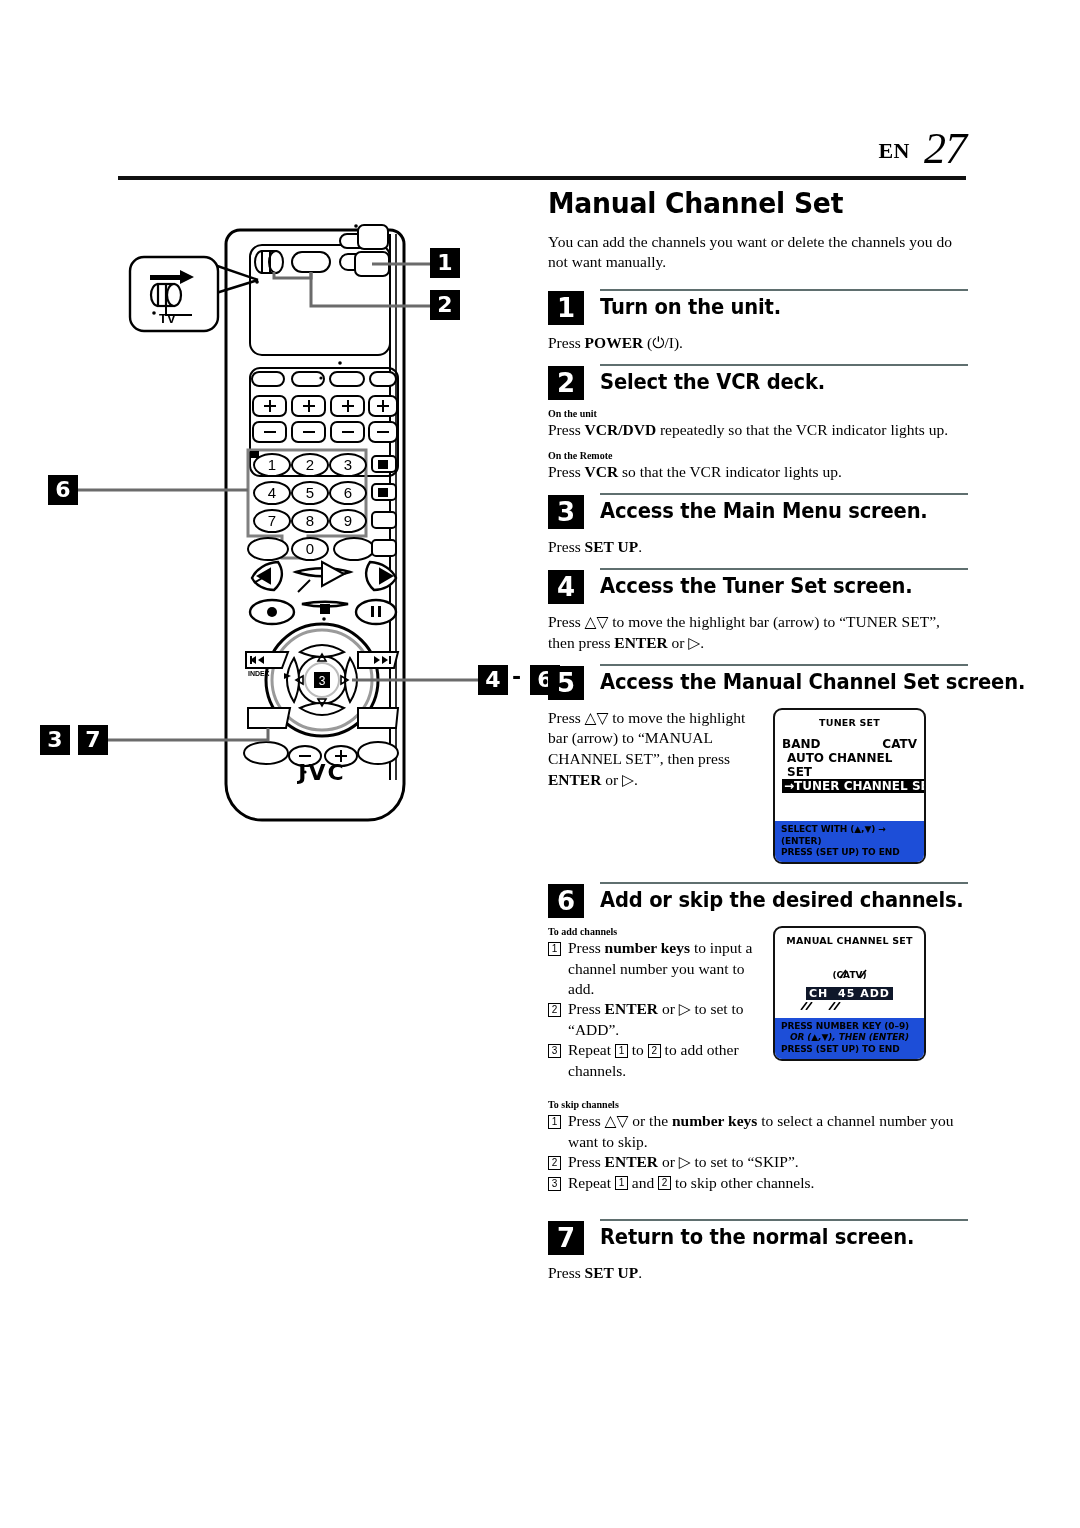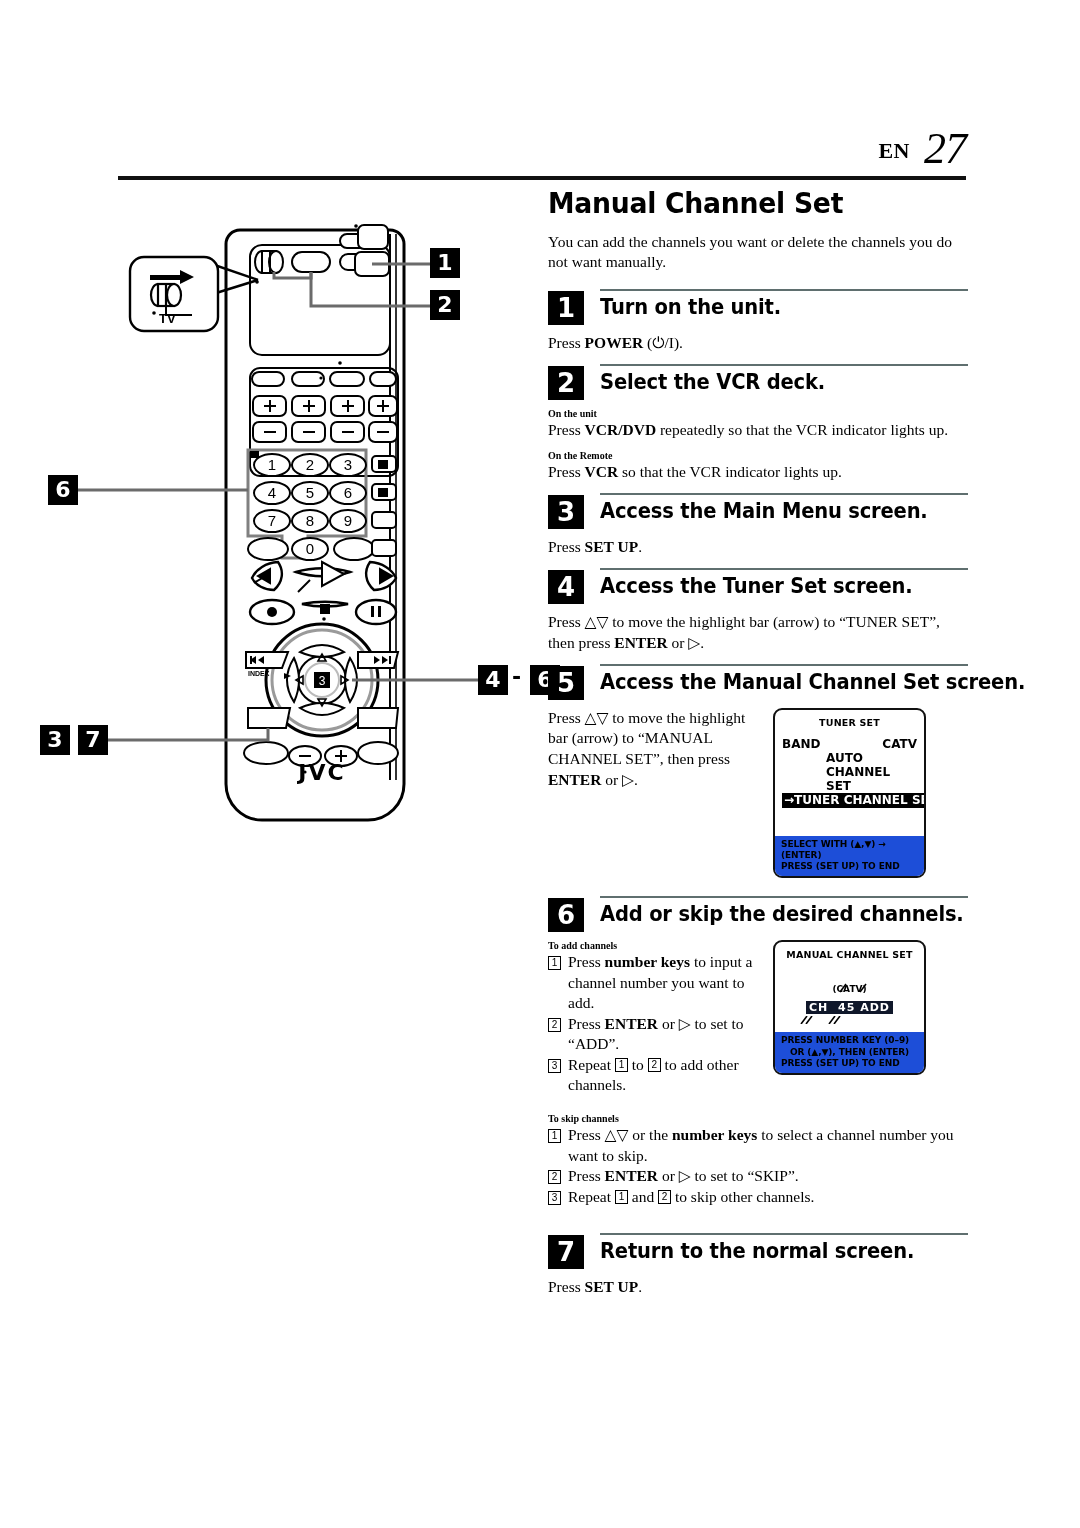--- a/index.html
+++ b/index.html
@@ -581,21 +581,21 @@
         <p class="body-txt">Press △▽ to move the highlight bar (arrow) to “MANUAL CHANNEL SET”, then press <b>ENTER</b> or ▷.</p>
       </div>
 
       <div class="osd">
         <div class="osd-title">TUNER SET</div>
         <div class="osd-body" style="padding-top:6px; padding-bottom:28px;">
           <div class="osd-row">
             <span>BAND</span>
             <span>CATV</span>
           </div>
-          <div style="line-height:1.18; padding-left:5px;margin-left:39px;">AUTO CHANNEL SET</div>
+          <div style="line-height:1.18; padding-left:5px;">AUTO CHANNEL SET</div>
           <div style="padding-left:0px;">
             <span class="osd-hl">→TUNER CHANNEL SET</span>
           </div>
         </div>
         <div class="osd-foot">
           <div>SELECT WITH (▲,▼) → (ENTER)</div>
           <div>PRESS (SET UP) TO END</div>
         </div>
       </div>
     </div>
@@ -642,21 +642,21 @@
           </div>
           <svg class="blink-ticks" width="90" height="9">
             <line x1="26" y1="8" x2="32" y2="0" stroke="#000" stroke-width="1.6"></line>
             <line x1="31" y1="8" x2="37" y2="0" stroke="#000" stroke-width="1.6"></line>
             <line x1="54" y1="8" x2="60" y2="0" stroke="#000" stroke-width="1.6"></line>
             <line x1="59" y1="8" x2="65" y2="0" stroke="#000" stroke-width="1.6"></line>
           </svg>
         </div>
         <div class="osd-foot" style="margin-top:8px;">
           <div>PRESS NUMBER KEY (0–9)</div>
-          <div style="text-align:center;">OR (▲,▼), THEN (ENTER)</div>
+          <div style="text-align:center;font-style:italic;">OR (▲,▼), THEN (ENTER)</div>
           <div>PRESS (SET UP) TO END</div>
         </div>
       </div>
     </div>
 
     <p class="sub-head" style="margin-top:10px;">To skip channels</p>
     <ol class="boxlist">
       <li>
         <span class="numbox">1</span>
         Press △▽ or the <b>number keys</b> to select a channel number you want to skip.

